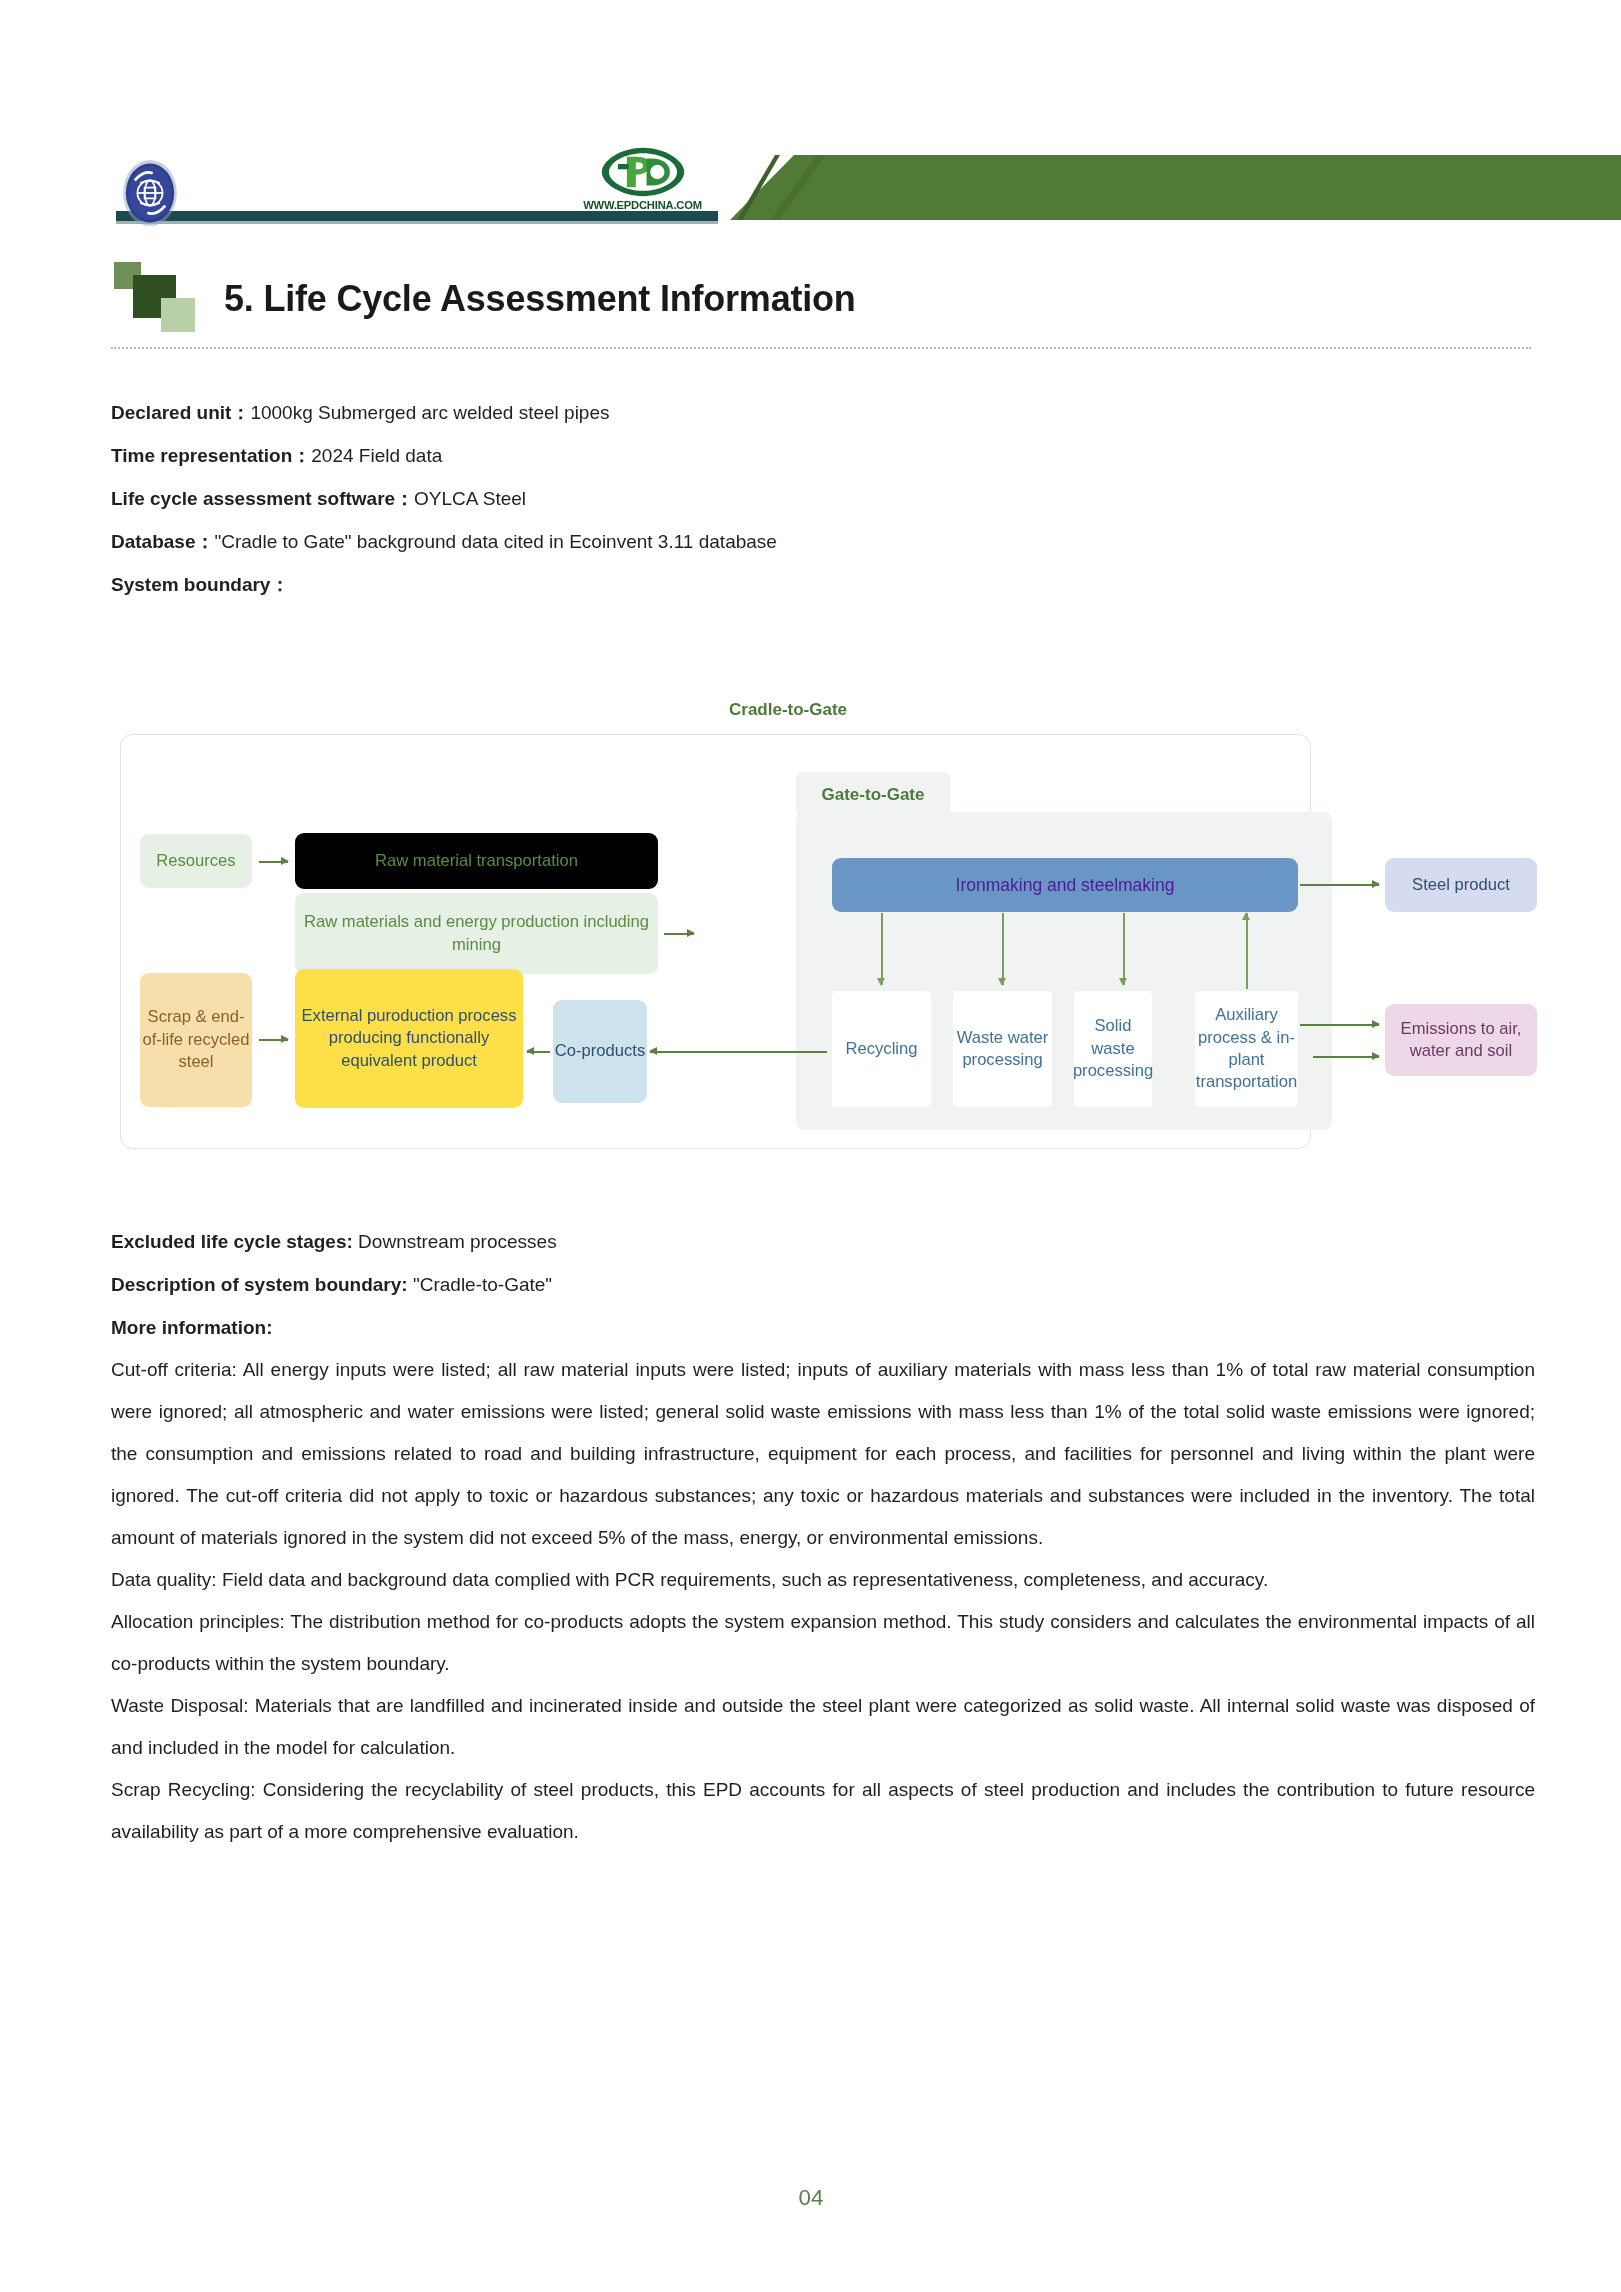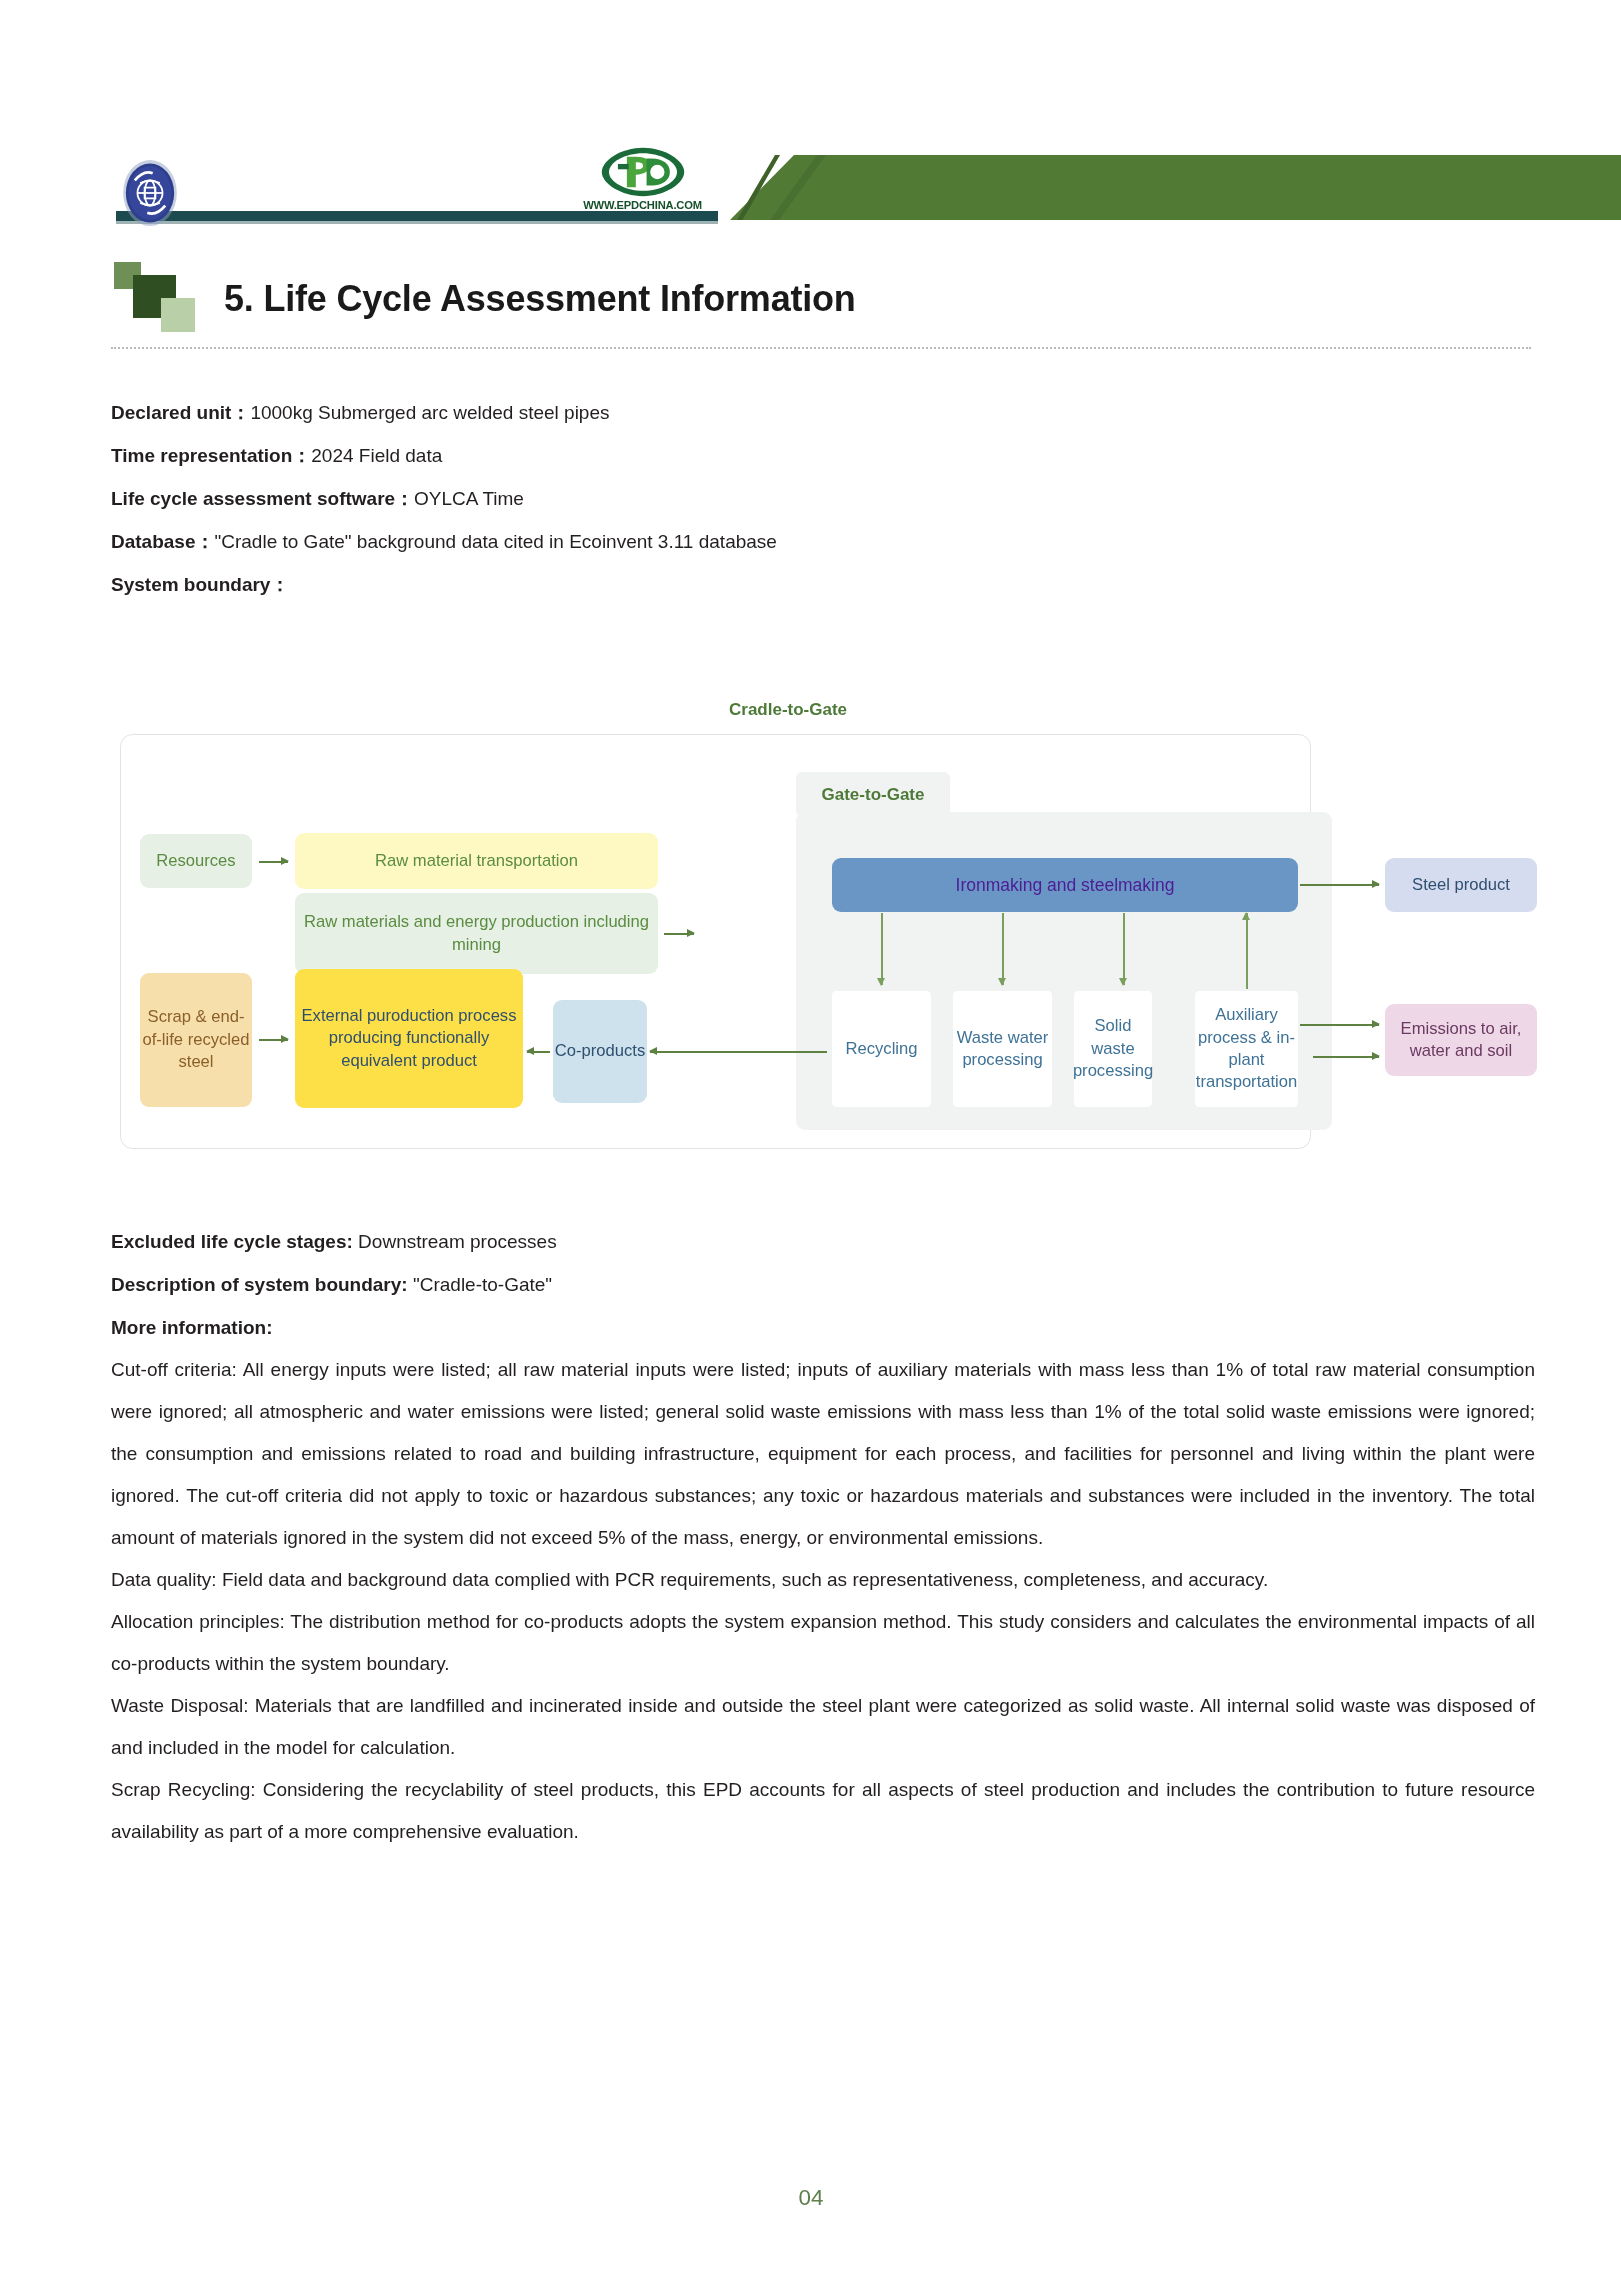--- a/index.html
+++ b/index.html
@@ -185,21 +185,21 @@
     font-size: 16.6px;
     line-height: 22.4px;
     z-index: 2;
   }
   .box-resources {
     left: 29px; top: 134px; width: 112px; height: 54px;
     background: #e6f0e4; color: #5a8c41;
   }
   .box-rawtrans {
     left: 184px; top: 133px; width: 363px; height: 56px;
-    background: #fef9c3; color: #5a8c41;
+    background: #000000; color: #5a8c41;
   }
   .box-rawmat {
     left: 184px; top: 193px; width: 363px; height: 81px;
     background: #e6f0e4; color: #5a8c41;
   }
   .box-scrap {
     left: 29px; top: 273px; width: 112px; height: 134px;
     background: #f7dfab; color: #8a5f2a;
   }
   .box-external {
@@ -362,21 +362,21 @@
 <div class="dashed-divider"></div>
 
 <div class="meta-block">
   <div class="meta-line">
     <b>Declared unit：</b><span class="meta-val">1000kg Submerged arc welded steel pipes</span>
   </div>
   <div class="meta-line">
     <b>Time representation：</b><span class="meta-val">2024 Field data</span>
   </div>
   <div class="meta-line">
-    <b>Life cycle assessment software：</b><span class="meta-val">OYLCA Time</span>
+    <b>Life cycle assessment software：</b><span class="meta-val">OYLCA Steel</span>
   </div>
   <div class="meta-line">
     <b>Database：</b><span class="meta-val">"Cradle to Gate" background data cited in Ecoinvent 3.11 database</span>
   </div>
   <div class="meta-line">
     <b>System boundary：</b>
   </div>
 </div>
 
 <div class="diagram-wrap">

